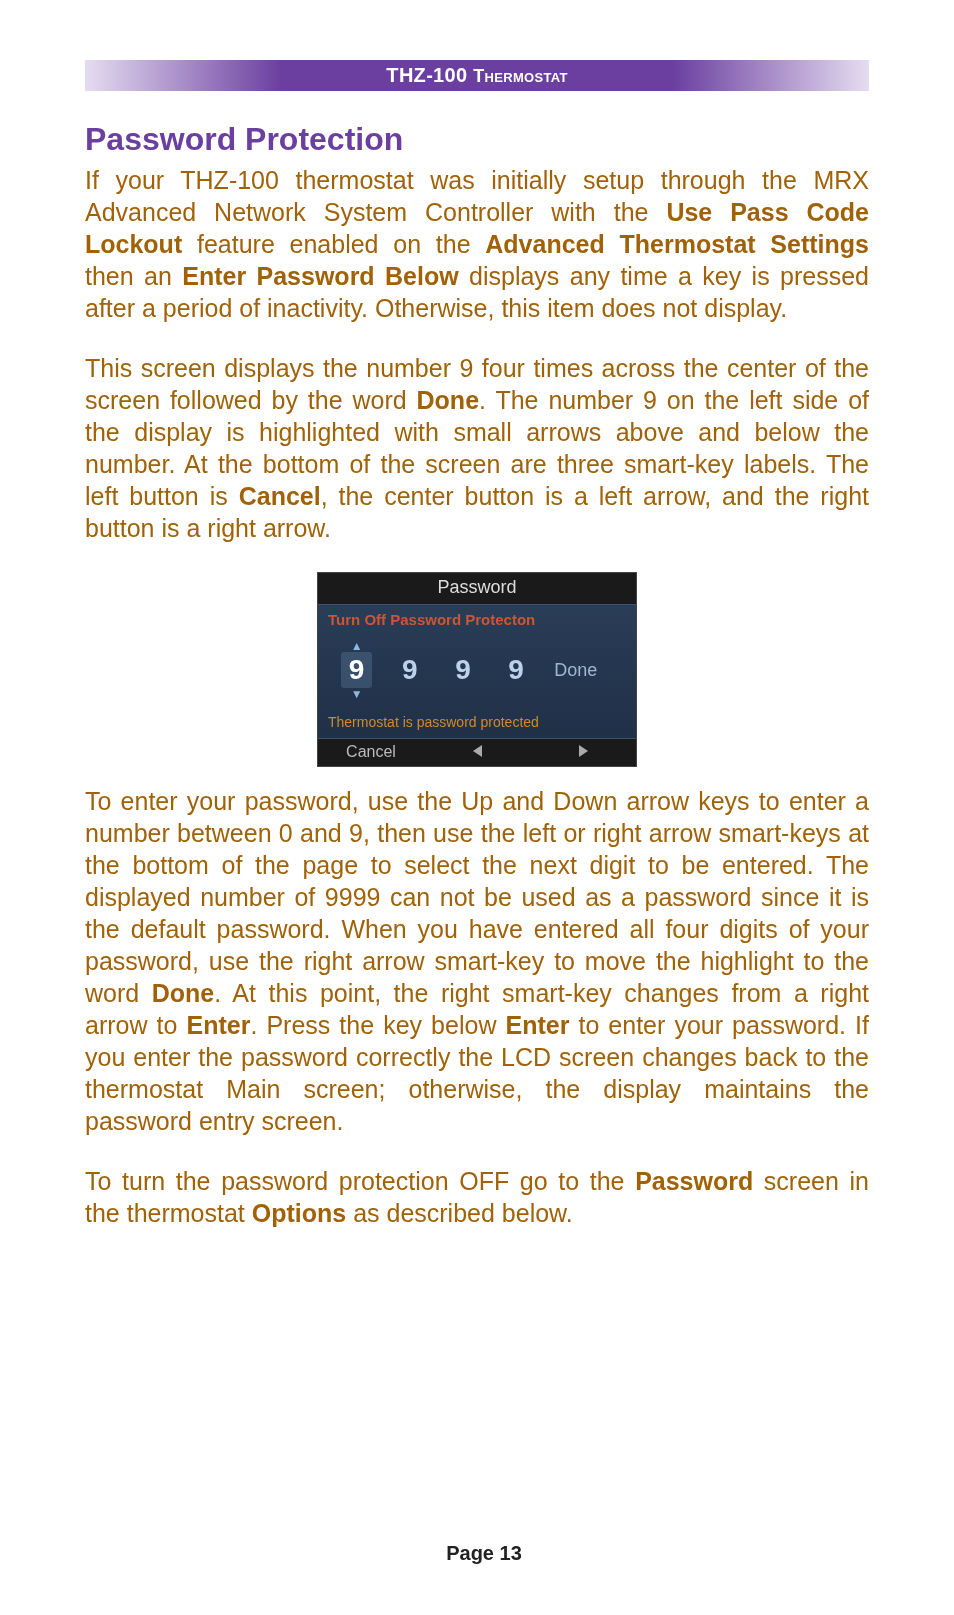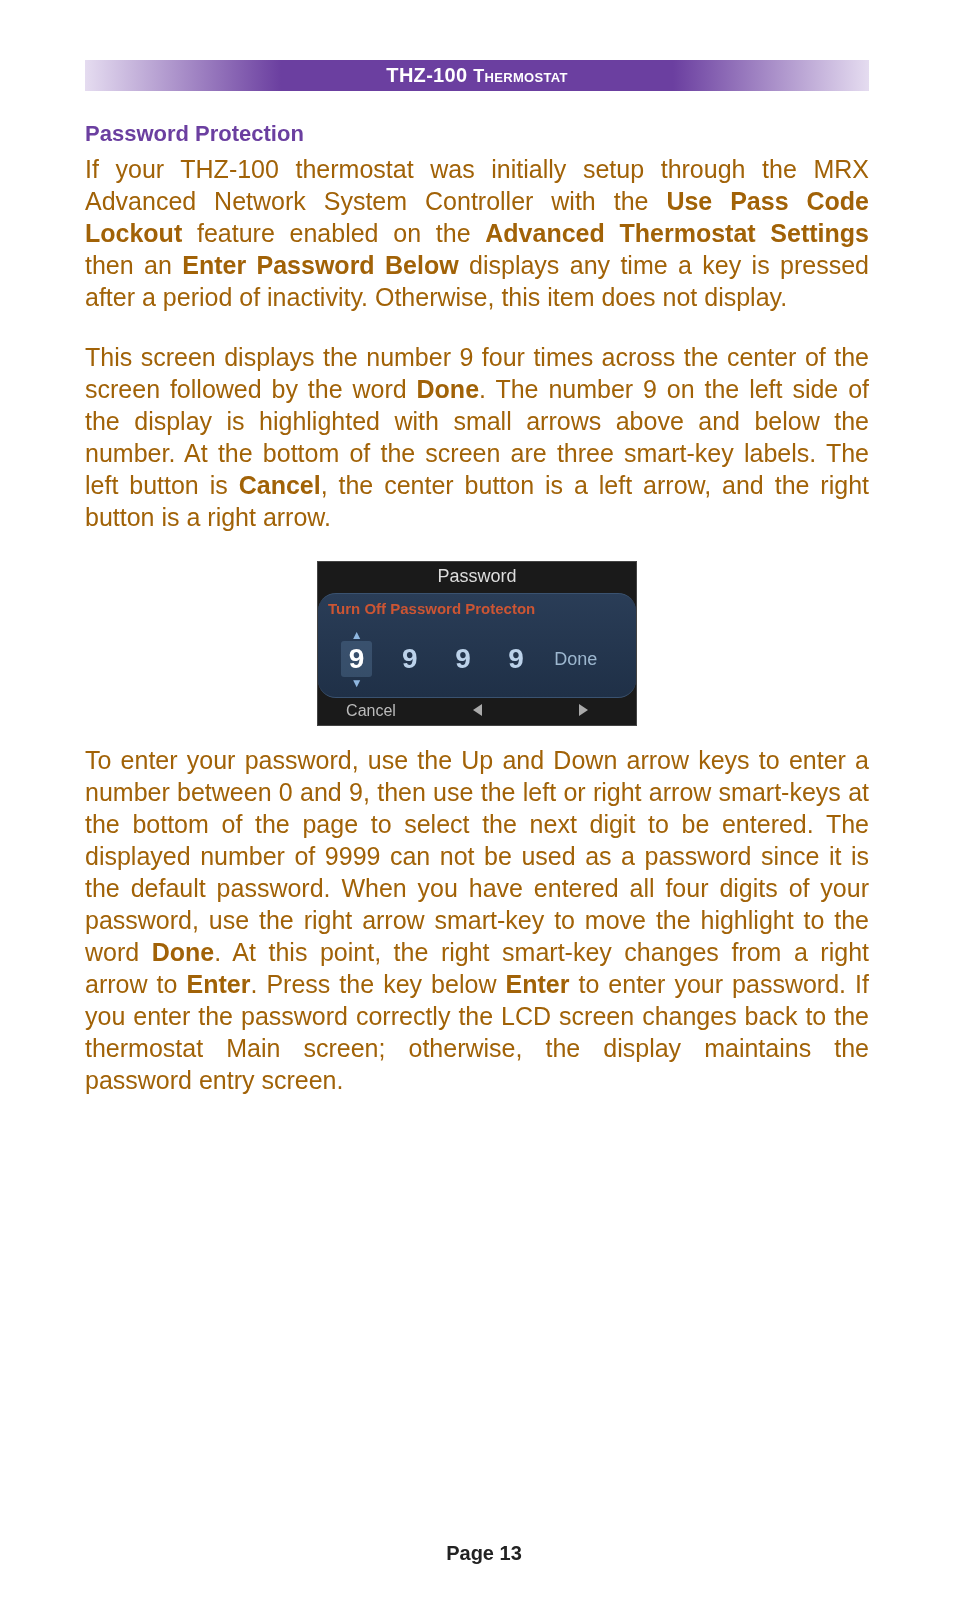--- a/index.html
+++ b/index.html
@@ -21,21 +21,21 @@
     font-weight: bold;
     font-size: 20px;
     padding: 4px 0;
     letter-spacing: 0.3px;
     margin-bottom: 28px;
   }
   .header-bar .sc { font-variant: small-caps; font-size: 18px; }
   h2.section {
     color: #6b3fa0;
     font-weight: bold;
-    font-size: 22px;
+    font-size: 32px;
     margin-bottom: 6px;
     margin-top: 30px;
   }
   p.body {
     font-size: 25px;
     line-height: 1.28;
     color: #a16207;
     margin-bottom: 28px;
   }
   p.justify { text-align: justify; }
@@ -57,21 +57,20 @@
     text-align: center;
     font-size: 18px;
     padding: 4px 0 6px 0;
     background: #1a1a1a;
   }
   .dev-panel {
     background: linear-gradient(to bottom, #2a3d57 0%, #1f3047 100%);
     border-top: 1px solid #3a5270;
     border-bottom: 1px solid #3a5270;
     padding: 4px 6px 4px 6px;
-    border-radius: 18px;
   }
   .dev-sub {
     color: #cc5533;
     font-weight: bold;
     font-size: 15px;
     padding: 2px 4px 8px 4px;
   }
   .digits-row {
     display: flex;
     align-items: center;
@@ -191,29 +190,33 @@
             <span class="digit">9</span>
             <span class="arrow-down">▼</span>
           </div>
           <div class="digit-col">
             <span class="arrow-up">▲</span>
             <span class="digit">9</span>
             <span class="arrow-down">▼</span>
           </div>
           <div class="done-label">Done</div>
         </div>
+        <div class="dev-status">Thermostat is password protected</div>
       </div>
       <div class="dev-footer">
         <div class="fcell">Cancel</div>
         <div class="fcell"><span class="tri-left"></span></div>
         <div class="fcell"><span class="tri-right"></span></div>
       </div>
     </div>
   </div>
 
   <p class="body justify">
     <span>To enter your password, use the Up and Down arrow keys to enter a number between 0 and 9, then use the left or right arrow smart-keys at the bottom of the page to select the next digit to be entered. The displayed number of 9999 can not be used as a password since it is the default password. When you have entered all four digits of your password, use the right arrow smart-key to move the highlight to the word </span><b>Done</b><span>. At this point, the right smart-key changes from a right arrow to </span><b>Enter</b><span>. Press the key below </span><b>Enter</b><span> to enter your password. If you enter the password correctly the LCD screen changes back to the thermostat Main screen; otherwise, the display maintains the password entry screen.</span>
   </p>
 
+  <p class="body justify">
+    <span>To turn the password protection OFF go to the </span><b>Password</b><span> screen in the thermostat </span><b>Options</b><span> as described below.</span>
+  </p>
 
 </div>
 
 <div class="page-num">Page 13</div>
 
 </body></html>

